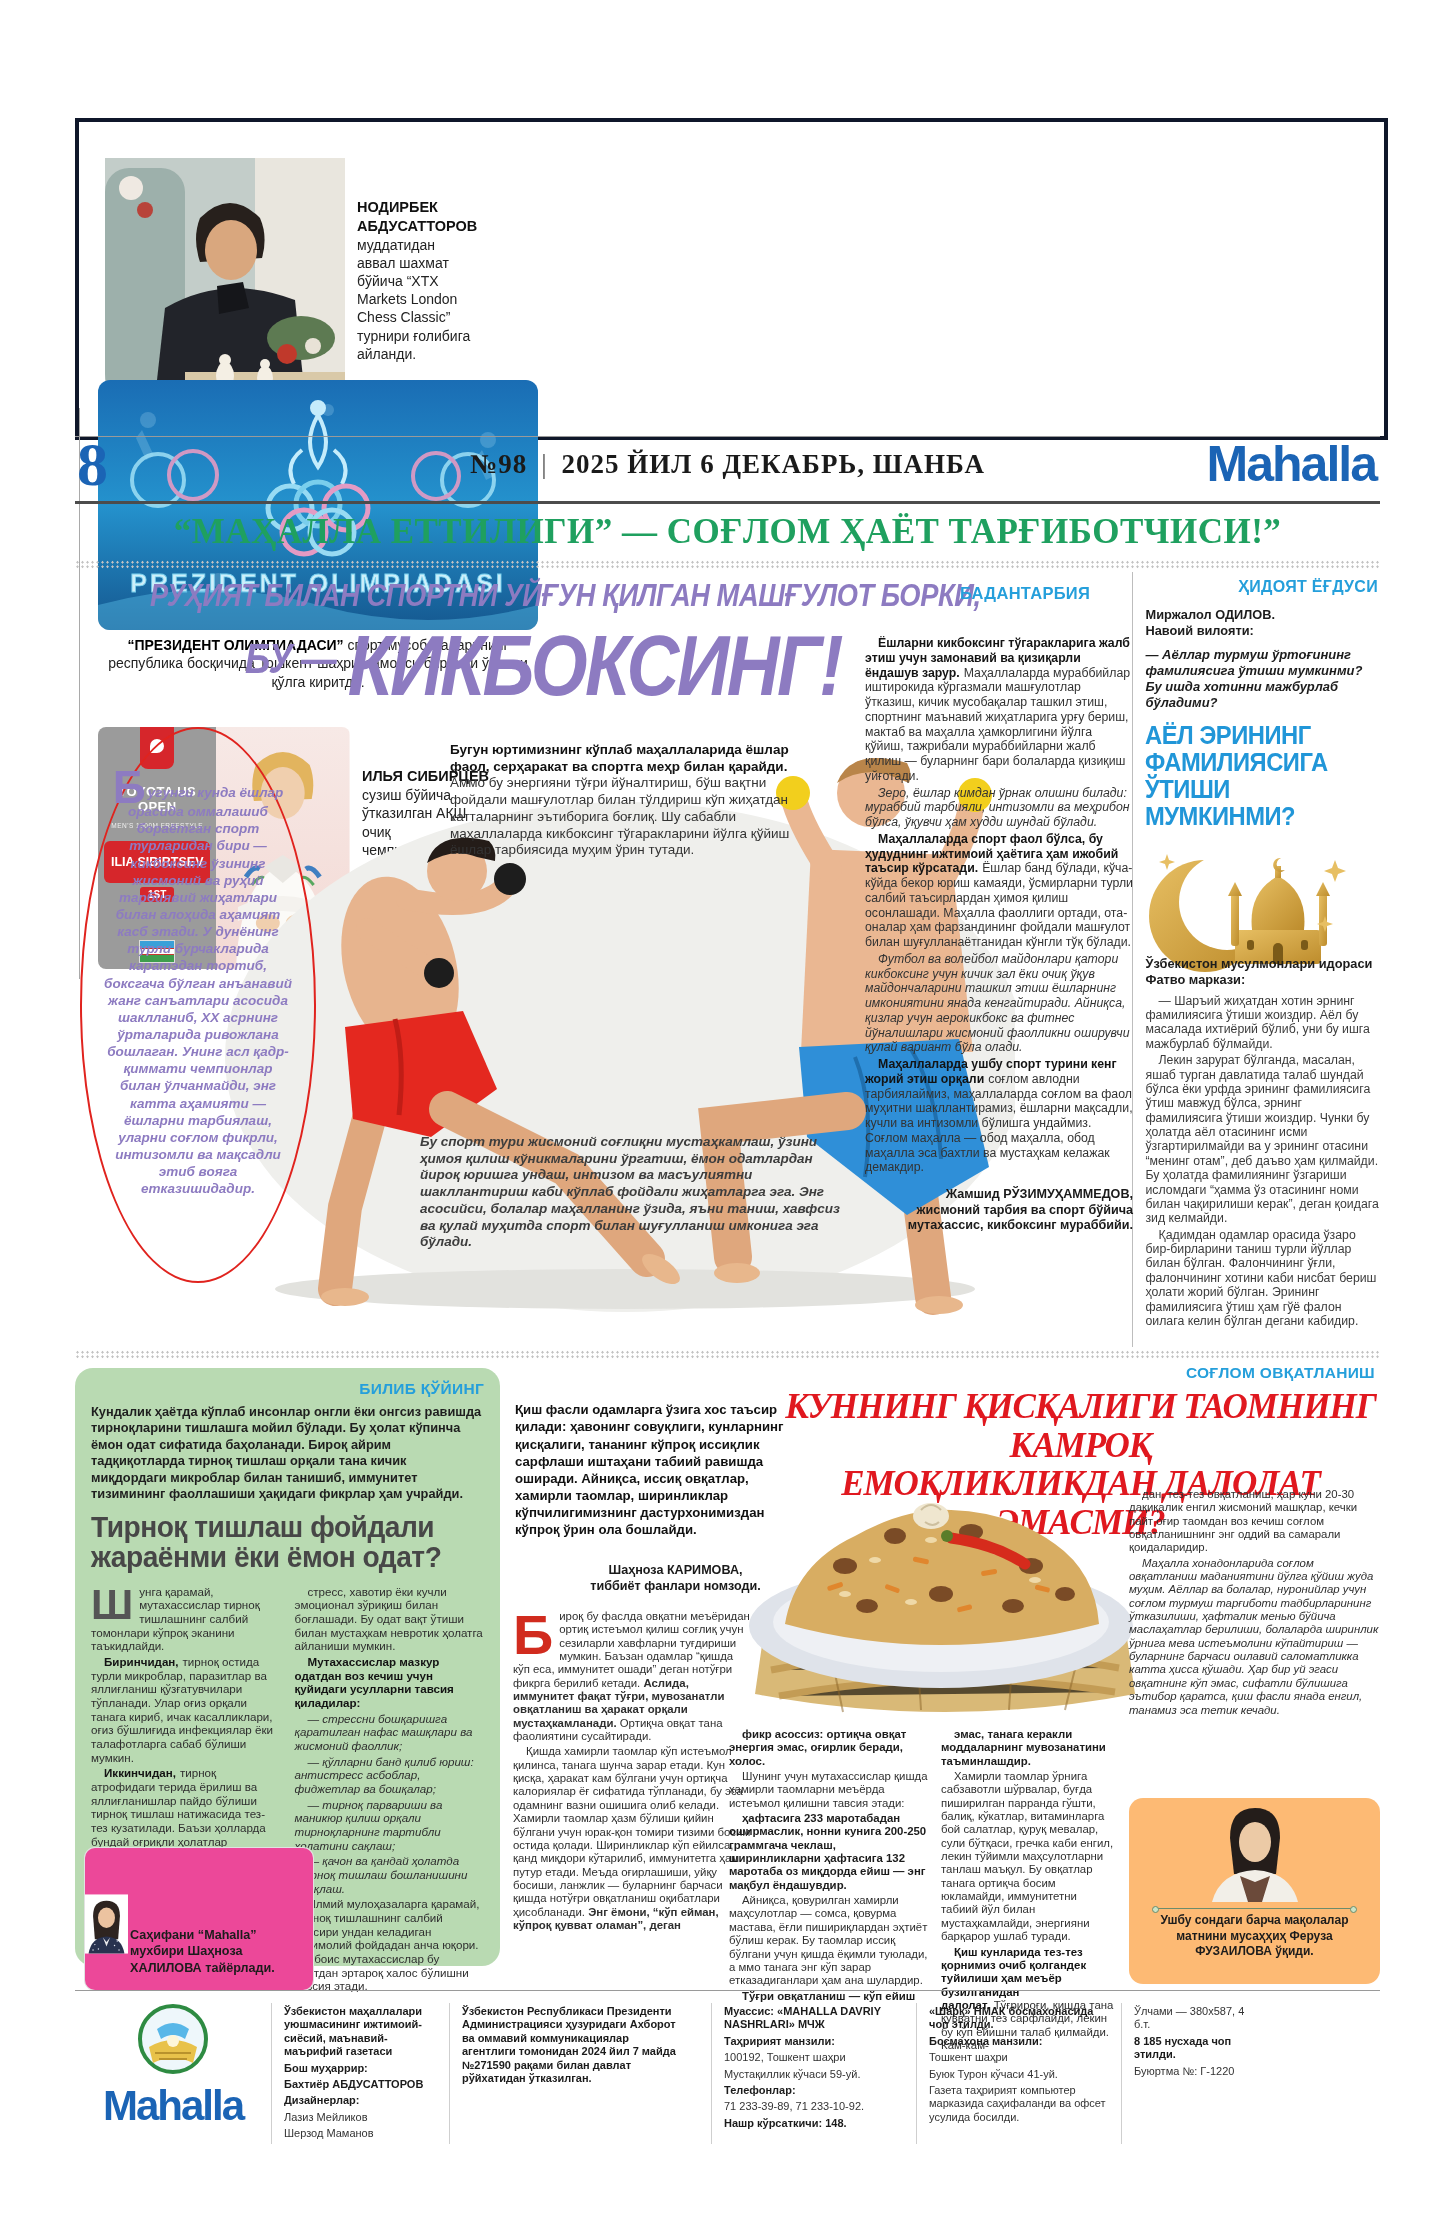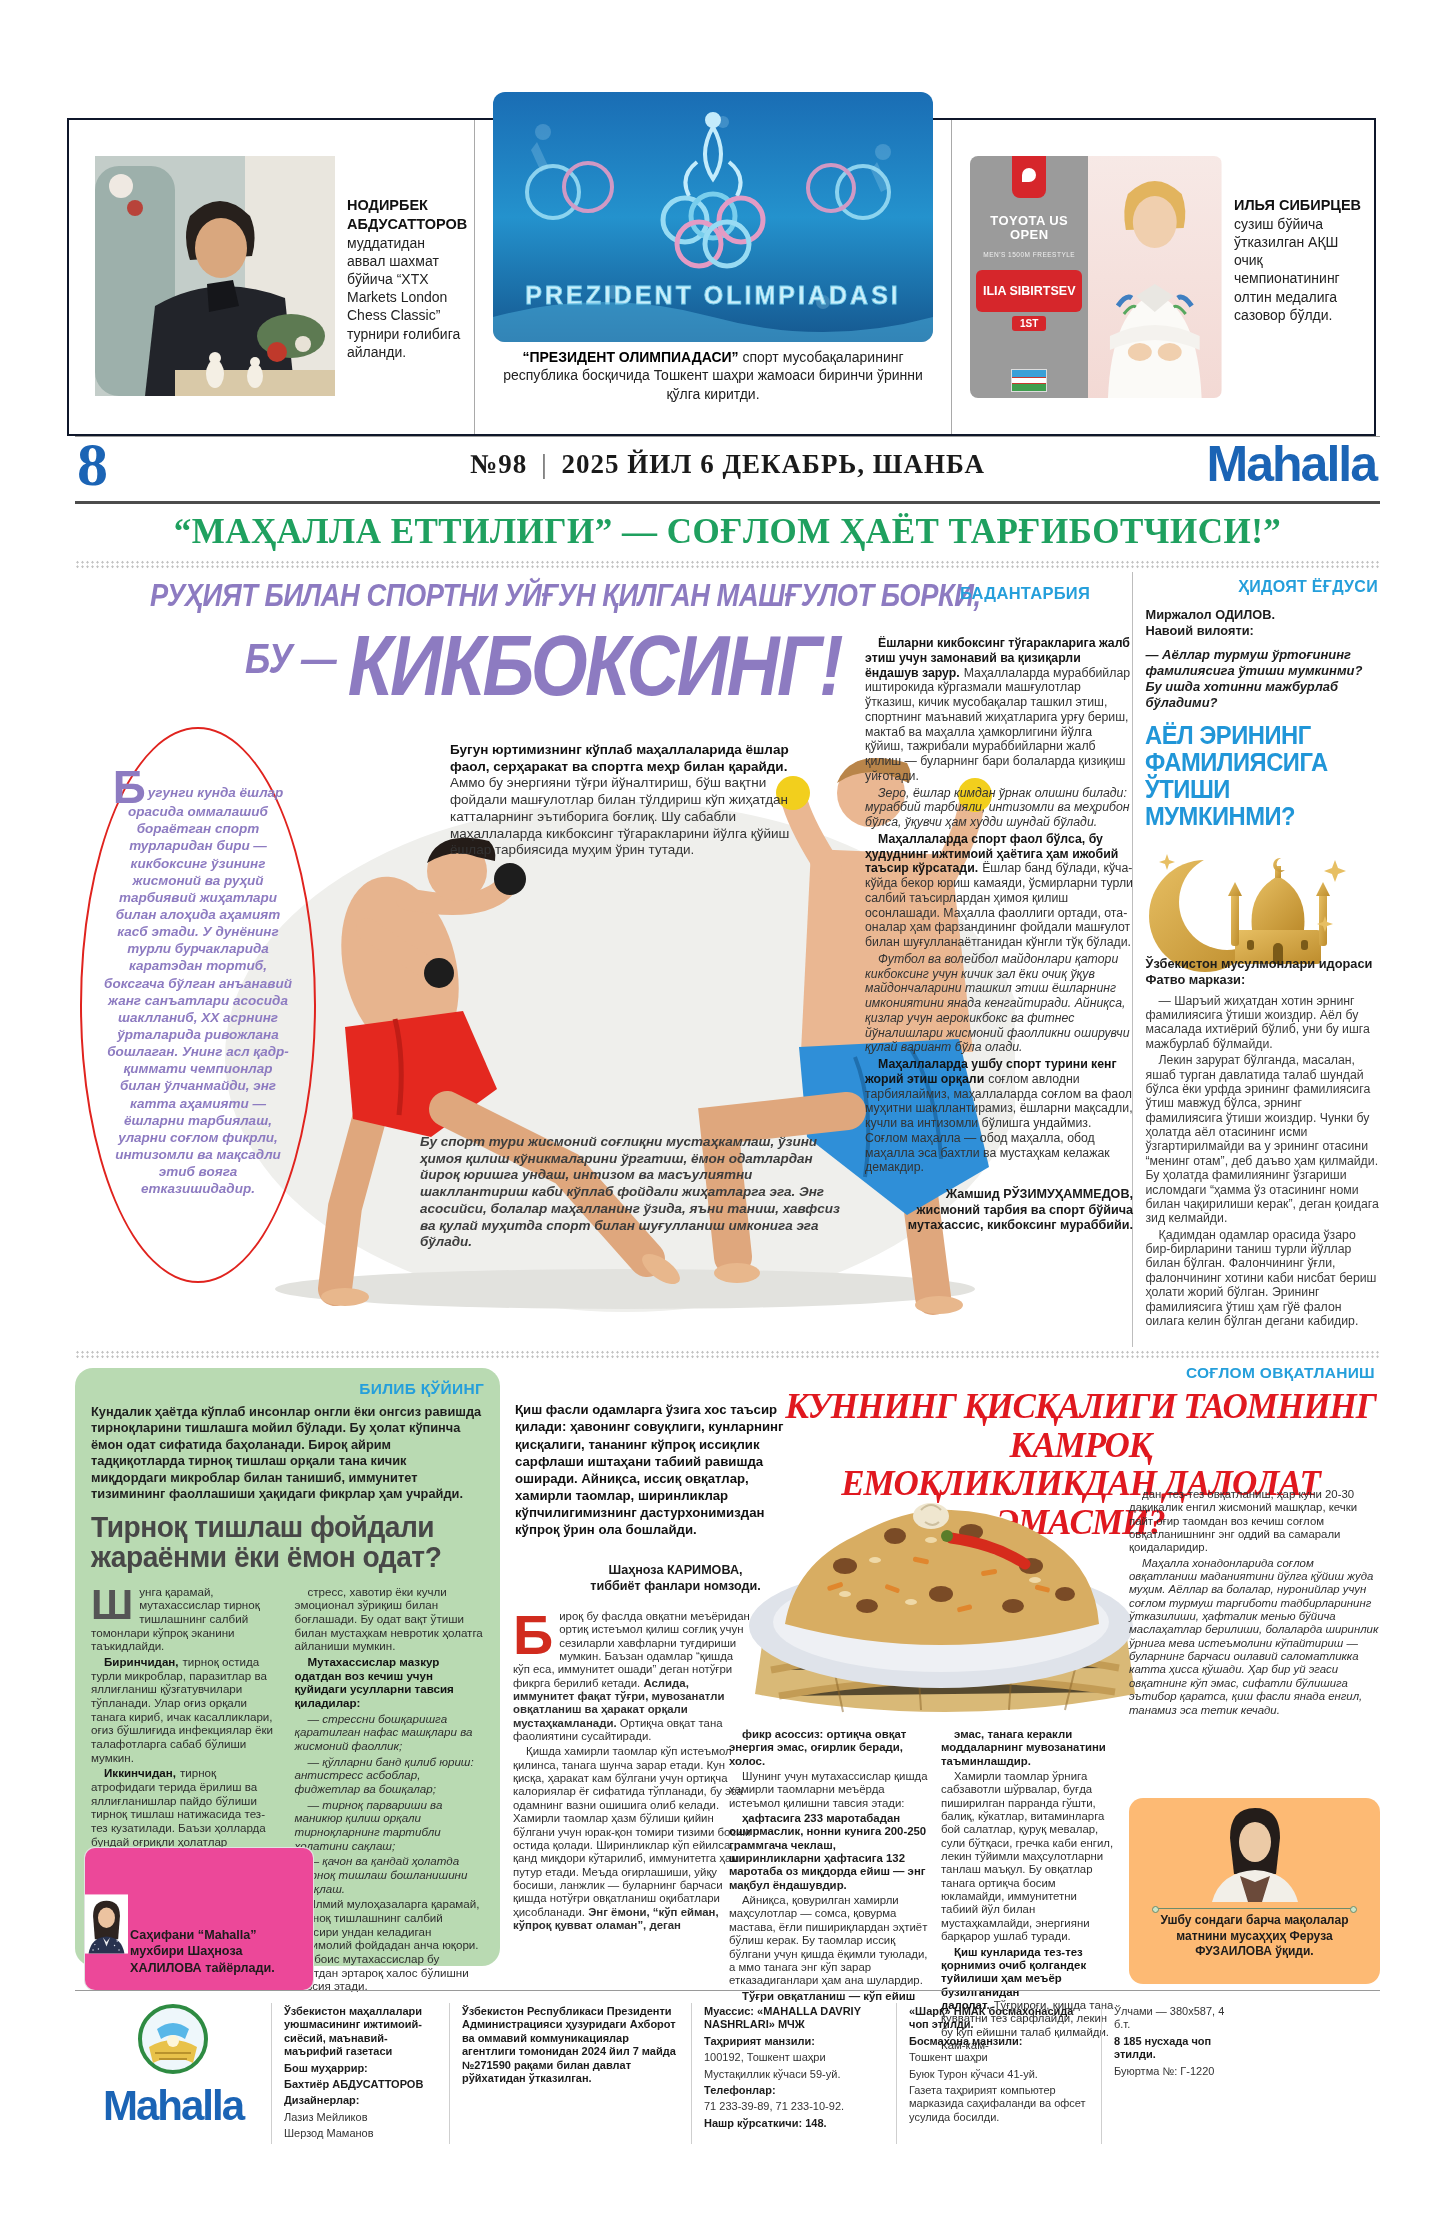--- a/index.html
+++ b/index.html
@@ -1,19 +1,19 @@
 <!DOCTYPE html>
 <html><head>
 <meta charset="utf-8">
 <style>
   html,body{margin:0;padding:0;background:#fff;}
   .page{position:relative;width:1437px;height:2219px;background:#fff;overflow:hidden;
         font-family:"Liberation Sans",sans-serif;color:#3b3b3b;}
   
-  .top-strip{position:absolute;left:67px;top:118px;width:1305px;height:314px;border:2px solid #0f172a;display:flex;}
+  .top-strip{position:absolute;left:75px;top:118px;width:1305px;height:314px;border:4px solid #0f172a;display:flex;flex-direction:column;}
   .ts-cell{position:relative;height:100%;box-sizing:border-box;}
   .ts-cell + .ts-cell{border-left:1px solid #a9a9a9;}
   .ts-chess{width:405px;display:flex;padding:36px 10px 10px 26px;gap:12px;}
   .chess-photo{width:240px;height:240px;flex:0 0 auto;}
   .ts-text{font-size:14px;line-height:1.3;color:#222;padding-top:40px;}
   .ts-text b{font-size:14.5px;color:#111;}
   .ts-oly{width:477px;text-align:center;}
   .oly-img{width:440px;height:250px;margin:-28px auto 6px;border-radius:12px;overflow:hidden;display:block;}
   .oly-caption{width:92%;margin:0 auto;font-size:14px;line-height:1.32;color:#222;}
   .oly-caption b{color:#000;}
@@ -108,21 +108,21 @@
   .proof-line{width:80%;margin:2px auto 4px;border-top:1px solid #6c8c6c;position:relative;}
   .proof-line::before,.proof-line::after{content:"";position:absolute;top:-3px;width:5px;height:5px;border:1px solid #6c8c6c;border-radius:50%;background:#cbe4c6;}
   .proof-line::before{left:-2px;} .proof-line::after{right:-2px;}
   .proof-caption{font-weight:bold;font-size:12px;line-height:1.3;color:#1c1c1c;padding:0 14px;}
   
   .footer{position:absolute;left:75px;top:1990px;width:1305px;border-top:1px solid #9a9a9a;padding-top:12px;display:flex;
      font-size:11px;line-height:1.22;color:#333;}
   .f-brand{width:196px;text-align:center;}
   .f-logo-text{font-size:42px;font-weight:800;color:#1b64b5;letter-spacing:-2px;margin-top:2px;}
   .f-col{box-sizing:border-box;border-left:1px solid #cfcfcf;padding:2px 12px 0;}
-  .fc1{width:178px;} .fc2{width:242px;} .fc3{width:205px;} .fc4{width:205px;} .fc5{width:150px;}
+  .fc1{width:178px;} .fc2{width:242px;} .fc3{width:205px;margin-left:20px;} .fc4{width:205px;} .fc5{width:150px;}
   .f-barcode{width:129px;border-left:none;padding:2px 0 0 6px;}
   .fline{margin-bottom:3px;}
   .fline.b{font-weight:bold;color:#1b1b1b;}
   .barcode-box{border:1px solid #999;padding:4px 6px;text-align:center;}
   .issn{font-size:9.5px;letter-spacing:.5px;margin-bottom:3px;color:#111;}
   .bars{height:46px;background:repeating-linear-gradient(90deg,#111 0 2px,transparent 2px 4px,#111 4px 5px,transparent 5px 8px);}
   .bar-digits{font-size:9px;letter-spacing:1px;margin-top:2px;color:#111;}
 </style>
 </head>
 <body>

